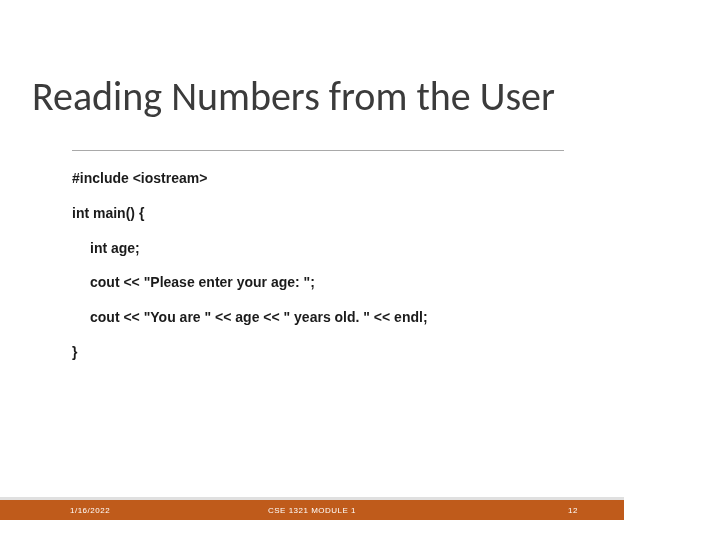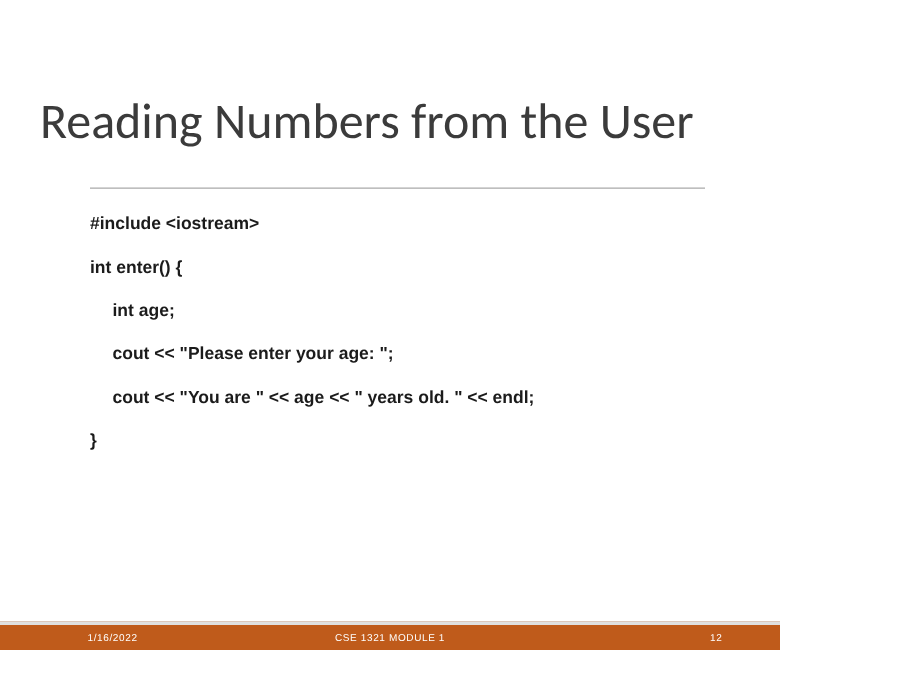--- a/index.html
+++ b/index.html
@@ -87,21 +87,21 @@
 </head>
 <body>
 
 <div class="slide">
 
   <div class="title">Reading Numbers from the User</div>
   <div class="title-rule"></div>
 
   <div class="code-block">
     <div class="line">#include &lt;iostream&gt;</div>
-    <div class="line">int enter() {</div>
+    <div class="line">int main() {</div>
     <div class="line indent1">int age;</div>
     <div class="line indent1">cout &lt;&lt; "Please enter your age: ";</div>
     <div class="line indent1">cout &lt;&lt; "You are " &lt;&lt; age &lt;&lt; " years old. " &lt;&lt; endl;</div>
     <div class="line">}</div>
   </div>
 
   <div class="footer-bar">
     <span class="footer-date">1/16/2022</span>
     <span class="footer-center">CSE 1321 MODULE 1</span>
     <span class="footer-page">12</span>

